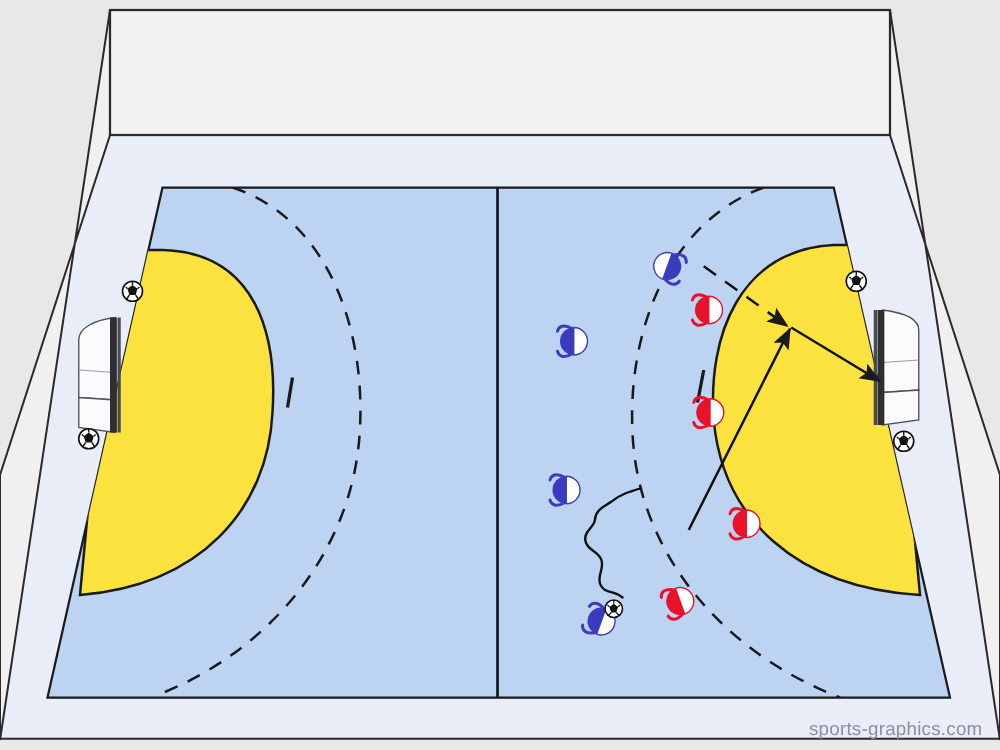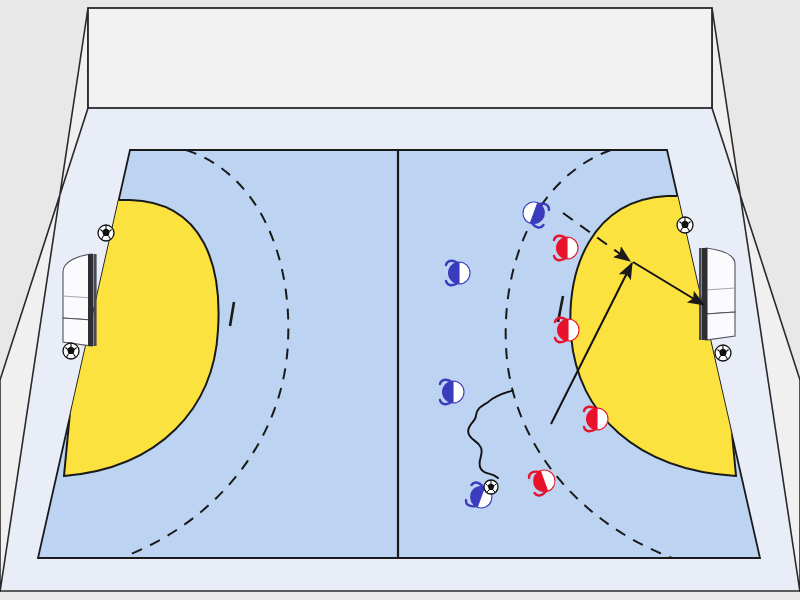--- a/index.html
+++ b/index.html
@@ -155,13 +155,14 @@
       <path d="M-1,10 C-8,14 -12,12 -13,8" fill="none" stroke="#e8122a" stroke-width="2.4" stroke-linecap="round"></path>
     </g>
 
     <g>
       <circle cx="491" cy="487" r="7" fill="#fff" stroke="#111" stroke-width="1.3"></circle>
       <polygon points="491,483 494.5,485.5 493,490 489,490 487.5,485.5" fill="#111"></polygon>
       <path d="M491,480 L491,483 M496,484 L494.5,485.5 M495.5,492.5 L493,490 M486.5,492.5 L489,490 M486,484 L487.5,485.5" stroke="#111" stroke-width="1"></path>
     </g>
   </svg>
 
+  <div id="watermark">sports-graphics.com</div>
 </div>
 
 </body></html>

